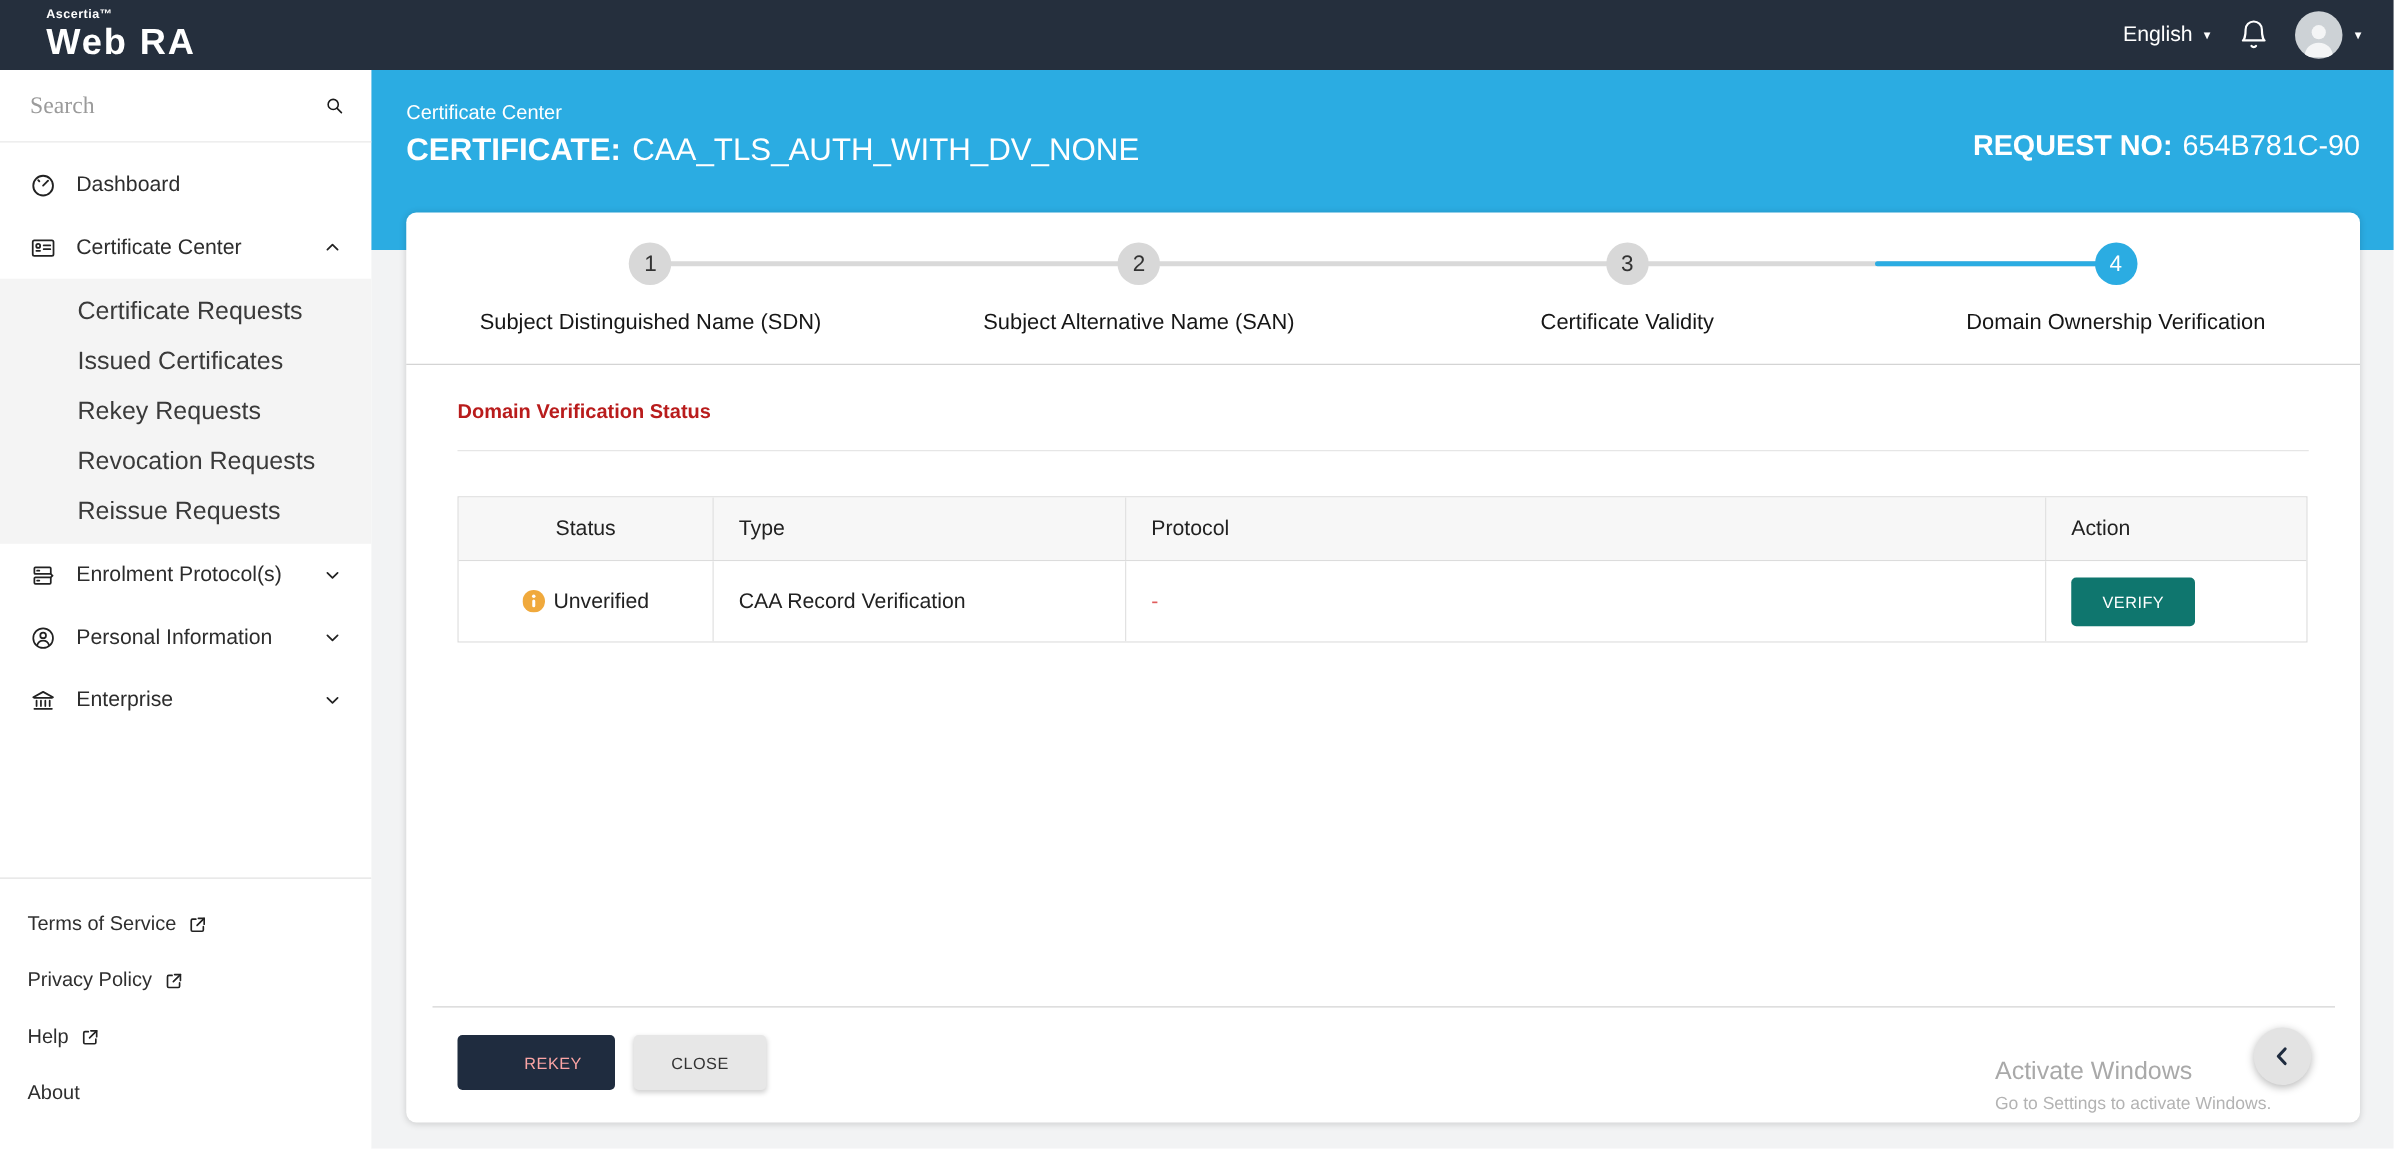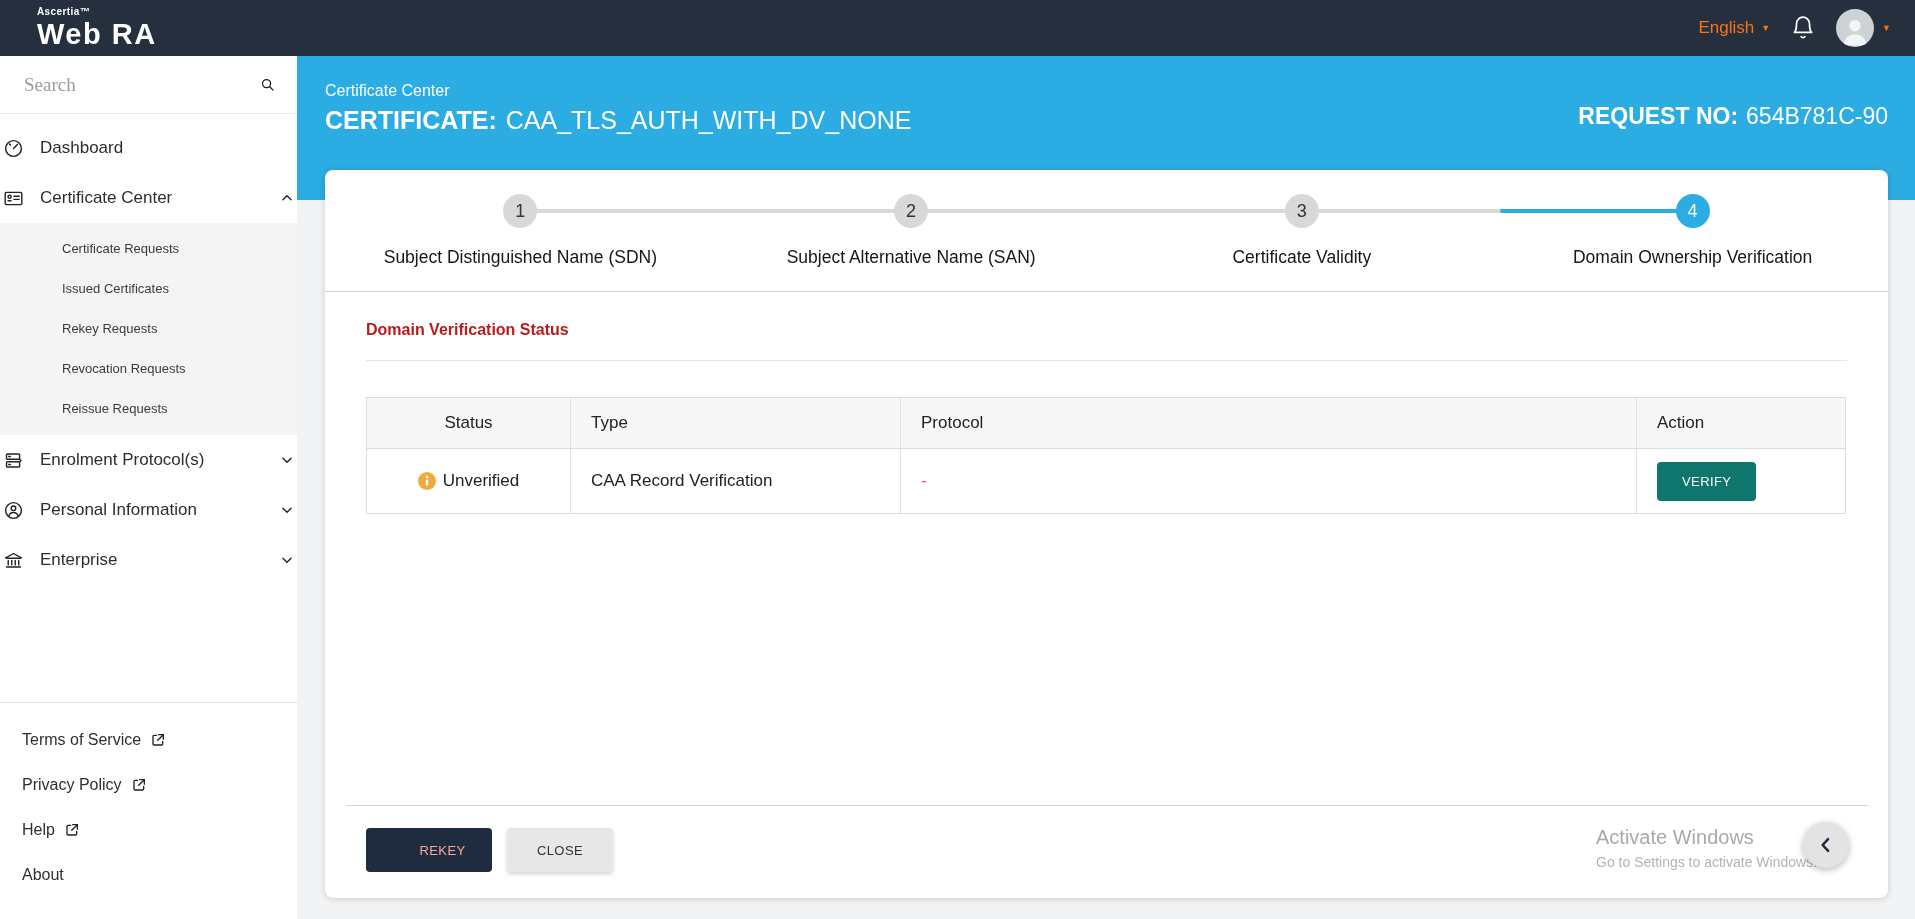--- a/index.html
+++ b/index.html
@@ -6,42 +6,42 @@
   .app{position:relative;width:1915px;height:919px;overflow:hidden;
        font-family:"Liberation Sans",sans-serif;color:#333;}
 
   
   .topbar{position:absolute;left:0;top:0;width:1915px;height:56px;background:#252F3D;
           display:flex;align-items:center;justify-content:space-between;
           padding:0 24px 0 37px;box-sizing:border-box;z-index:10;}
   .brand{color:#fff;line-height:1;cursor:pointer;}
   .brand-top{display:block;font-size:10px;font-weight:bold;letter-spacing:.4px;margin-bottom:3px;}
   .brand-name{font-size:29px;font-weight:600;letter-spacing:1.5px;}
-  .topbar-right{display:flex;align-items:center;gap:20px;color:#f97316;}
+  .topbar-right{display:flex;align-items:center;gap:20px;color:#ffffff;}
   .lang{display:flex;align-items:center;gap:7px;font-size:17px;cursor:pointer;}
   .caret{font-size:9px;line-height:1;}
   .bell{display:flex;cursor:pointer;}
   .avatar-wrap{display:flex;align-items:center;gap:8px;cursor:pointer;}
   .avatar{width:38px;height:38px;border-radius:50%;background:#cdd2d6;overflow:hidden;
           display:flex;align-items:flex-end;justify-content:center;}
 
   
   .sidebar{position:absolute;left:0;top:56px;width:297px;height:863px;background:#fff;z-index:5;}
   .search-row{height:58px;border-bottom:1px solid #e9e9e9;display:flex;align-items:center;
               padding:0 22px;box-sizing:border-box;}
   .search-input{flex:1;border:none;outline:none;font-size:19px;color:#555;background:transparent;font-family:Liberation Serif, serif;}
   .search-input::placeholder{color:#9b9b9b;}
   .nav{padding-top:9px;}
-  .nav-item{height:50px;display:flex;align-items:center;padding:0 3px;font-size:17px;
+  .nav-item{height:50px;display:flex;align-items:center;padding:0 24px;font-size:17px;
             color:#2d2d2d;cursor:pointer;}
   .nicon{width:28px;display:flex;align-items:center;}
   .nlabel{flex:1;margin-left:9px;}
   .nchev{display:flex;}
   .submenu{background:#f4f4f4;padding:6px 0;}
-  .submenu-item{height:40px;line-height:40px;padding-left:62px;font-size:13px;color:#3a3a3a;cursor:pointer;}
+  .submenu-item{height:40px;line-height:40px;padding-left:62px;font-size:20px;color:#3a3a3a;cursor:pointer;}
   .sidebar-footer{position:absolute;left:0;top:646px;width:100%;border-top:1px solid #e2e2e2;padding-top:14px;}
   .flink{height:45px;display:flex;align-items:center;padding-left:22px;font-size:16px;
          color:#2f2f2f;gap:9px;cursor:pointer;}
 
   
   .main{position:absolute;left:297px;top:56px;width:1618px;height:863px;background:#F2F3F4;}
   .banner{position:absolute;left:0;top:0;width:100%;height:144px;background:#2BACE2;
           color:#fff;box-sizing:border-box;padding:26px 27px 0 28px;}
   .crumb{font-size:16px;}
   .banner-title{margin-top:6px;font-size:25px;display:flex;gap:9px;align-items:baseline;}
@@ -83,21 +83,21 @@
   .btn{font-family:"Liberation Sans",sans-serif;cursor:pointer;border:none;border-radius:4px;
        letter-spacing:.4px;}
   .btn-verify{background:#0f766e;color:#fff;font-size:13px;padding:12px 25px;}
   .card-footer-divider{position:absolute;left:21px;right:20px;top:635px;border-top:1px solid #d4d4d4;}
   .footer-btns{position:absolute;left:41px;top:658px;display:flex;gap:15px;}
   .btn-rekey{background:#1F2C3F;color:#fca5a5;width:126px;height:44px;font-size:13px;padding-left:33px;}
   .btn-close{background:#E7E7E7;color:#333;width:106px;height:44px;font-size:13px;
              box-shadow:0 2px 4px rgba(0,0,0,.18);}
 
   
-  .watermark{position:absolute;left:1596px;top:826px;color:#a9a9a9;z-index:20;pointer-events:none;}
+  .watermark{position:absolute;left:1596px;top:846px;color:#a9a9a9;z-index:20;pointer-events:none;}
   .wm1{font-size:20px;}
   .wm2{font-size:14px;color:#b3b3b3;margin-top:5px;}
   .back-fab{position:absolute;left:1803px;top:822px;width:46px;height:46px;border-radius:50%;
             background:#e3e3e3;box-shadow:0 2px 7px rgba(0,0,0,.28);display:flex;align-items:center;
             justify-content:center;z-index:21;cursor:pointer;}
 </style>
 </head>
 <body>
 
 <div class="app">

